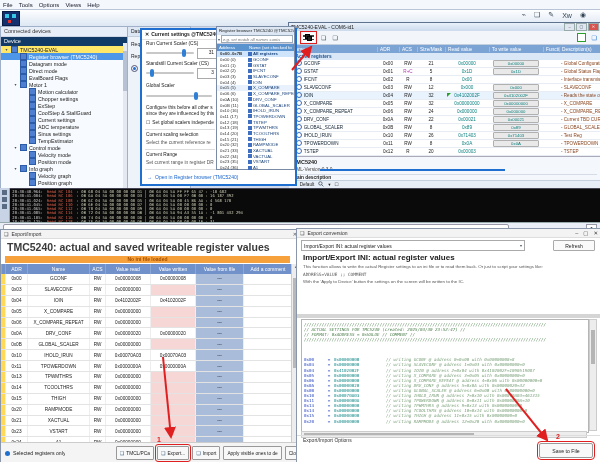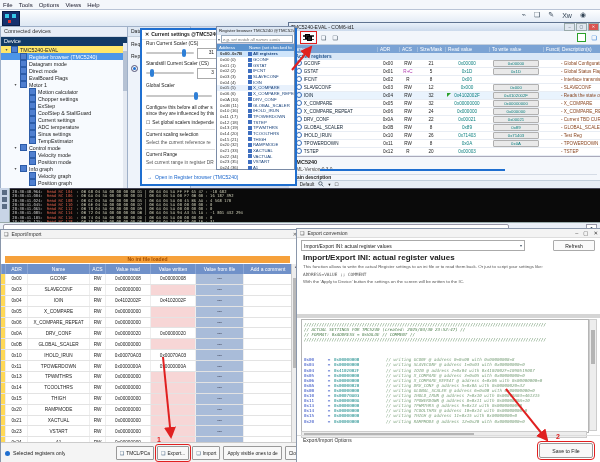--- a/index.html
+++ b/index.html
@@ -806,20 +806,21 @@
     <input style="">
     <span class="dd">▾</span>
   </div>
 
   <div class="abs expwin">
     <div class="wtitle">
       <span>❏</span>
       <span>Export/Import</span>
       <span class="x">✕</span>
     </div>
+    <div class="expheading">TMC5240: actual and saved writeable register values</div>
     <div class="banner">No ini file loaded</div>
     <div class="ehead">
       <span></span>
       <span>ADR</span>
         <span>Name</span>
       <span>ACS</span>
         <span>Value read</span>
       <span>Value written</span>
         <span>Value from file</span>
       <span>Add a comment</span>

